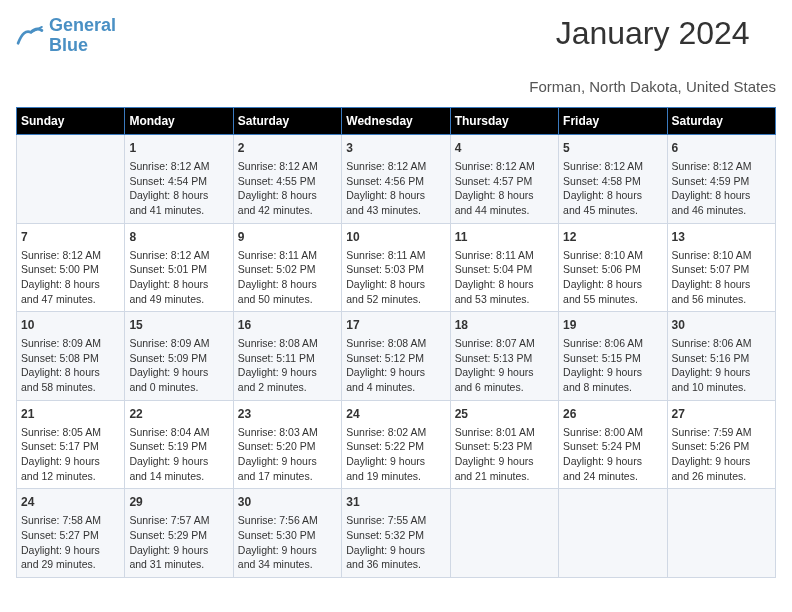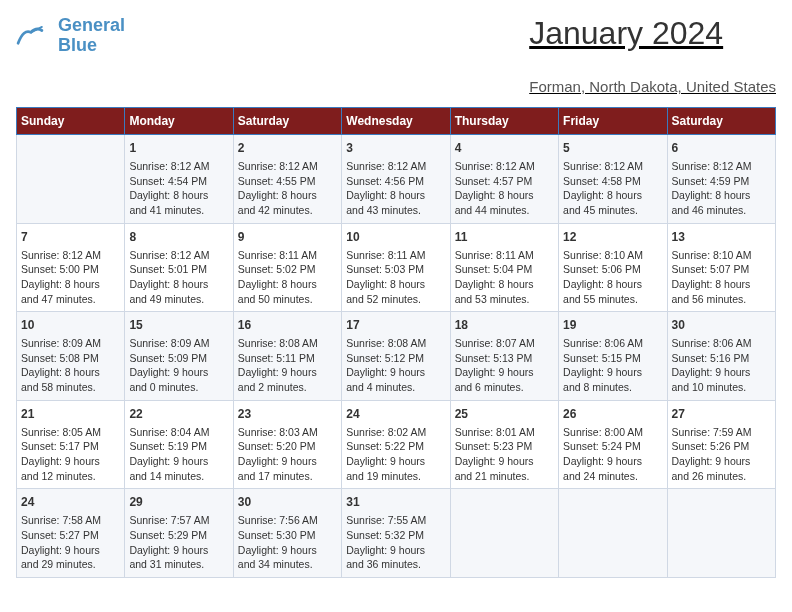--- a/index.html
+++ b/index.html
@@ -12,58 +12,57 @@
     }
     .header {
       display: flex;
       justify-content: space-between;
       align-items: flex-start;
       margin-bottom: 12px;
     }
     .logo {
       display: flex;
       align-items: center;
-      gap: 14px;
+      gap: 5px;
     }
     .logo-text {
       font-size: 18px;
       font-weight: bold;
       color: #333;
       line-height: 1.1;
     }
     .logo-text span {
       color: #4a90c4;
     }
     .logo-icon {
       width: 28px;
       height: 22px;
     }
     .title-block {
-      text-align: left;
-      text-decoration: underline;
+      text-align: center;
     }
     .title-block h1 {
       font-size: 32px;
       font-weight: normal;
       color: #333;
       line-height: 1.1;
     }
     .title-block h2 {
       font-size: 15px;
       font-weight: normal;
       color: #555;
       margin-top: 27px;
     }
     table {
       width: 100%;
       border-collapse: collapse;
       font-size: 11px;
     }
     thead tr {
-      background-color: #7f1d1d;
+      background-color: #000000;
     }
     thead th {
       color: #fff;
       padding: 6px 4px;
       text-align: left;
       font-size: 12px;
       font-weight: bold;
       border: 1px solid #3a7abf;
     }
     tbody tr {

